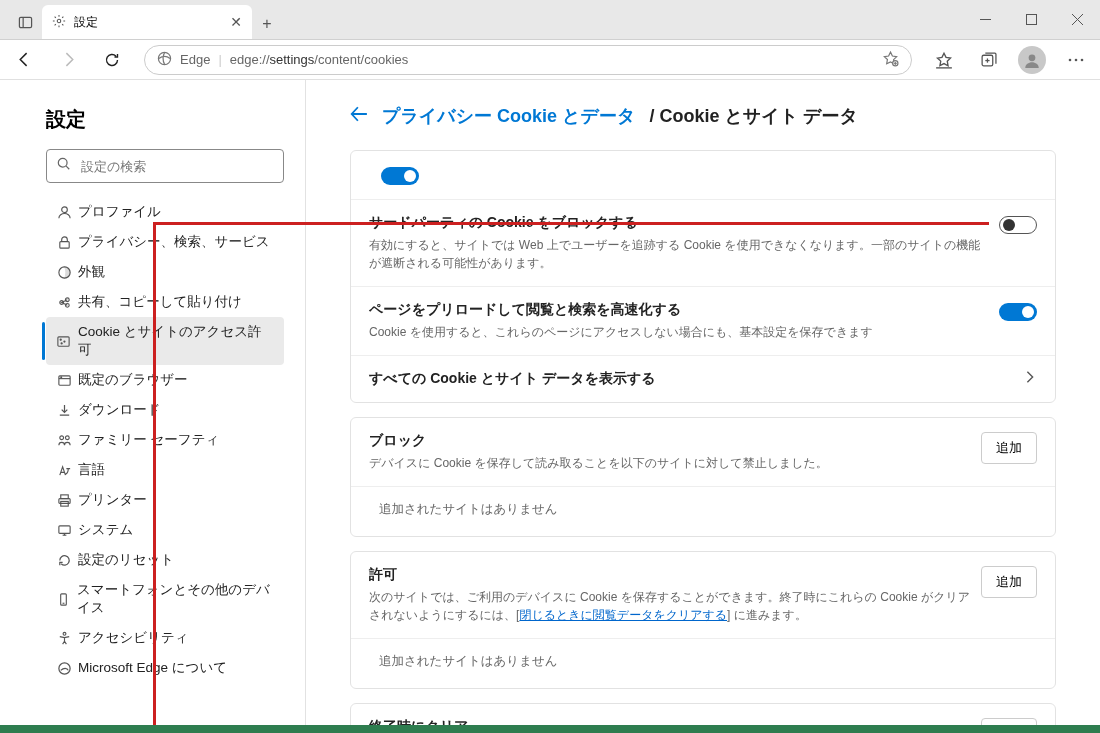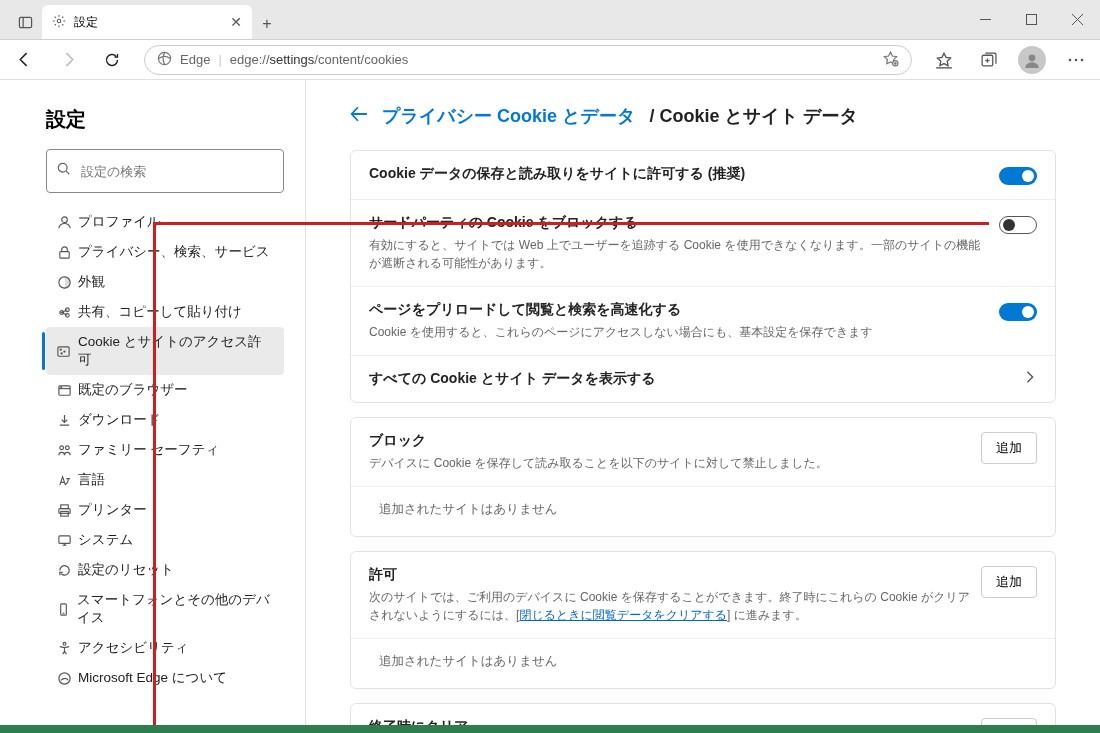--- a/index.html
+++ b/index.html
@@ -18,21 +18,21 @@
 .tbtn.disabled{color:#bbb}
 .addrwrap{flex:1;height:30px;border:1px solid #ccc;border-radius:16px;display:flex;align-items:center;padding:0 12px;margin:0 6px;font-size:13px;color:#666;gap:8px}
 .addrwrap .edge-icon{color:#888}
 .addrwrap .sep{color:#ccc}
 .addrwrap .bold{color:#333;font-weight:500}
 .addr-right{margin-left:auto;display:flex;gap:10px;color:#888}
 .avatar{width:28px;height:28px;border-radius:50%;background:#c8c8c8;display:flex;align-items:center;justify-content:center}
 .content{display:flex;height:calc(100% - 80px);background:#fff}
 .sidebar{width:306px;padding:26px 18px 18px 46px;border-right:1px solid #e2e2e2;background:#fff}
 .sidebar h1{font-size:20px;font-weight:600;margin-bottom:16px}
-.search{border:1px solid #888;border-radius:4px;height:44px;display:flex;align-items:center;padding:0 10px;gap:10px;margin-bottom:14px;width:238px}
+.search{border:1px solid #888;border-radius:4px;height:34px;display:flex;align-items:center;padding:0 10px;gap:10px;margin-bottom:14px;width:238px}
 .search input{border:none;outline:none;font-size:13px;flex:1;background:transparent}
 .nav{list-style:none;width:238px}
 .nav li{display:flex;align-items:center;gap:6px;padding:6px 10px;font-size:13.5px;color:#222;border-radius:4px;cursor:pointer;position:relative;min-height:29px}
 .nav li.active{background:#eaeaea}
 .nav li.active::before{content:"";position:absolute;left:-4px;top:5px;bottom:5px;width:3px;background:#0078d4;border-radius:2px}
 .nav .ni{width:16px;display:flex;justify-content:center;color:#555}
 .main{flex:1;overflow-y:auto;padding:24px 44px;position:relative}
 .main::-webkit-scrollbar{width:14px}
 .main::-webkit-scrollbar-thumb{background:#c8c8c8;border-radius:7px;border:3px solid #fff}
 .breadcrumb{display:flex;align-items:center;gap:14px;margin-bottom:22px}
@@ -322,23 +322,20 @@
     <div class="breadcrumb">
       <span class="back"><svg width="18" height="18" viewBox="0 0 16 16" fill="none" stroke="#0078d4" stroke-width="1.6">
             <path d="M7 2L1.5 8 7 14M2 8h13"></path>
           </svg></span>
       <span class="link">プライバシー Cookie とデータ</span>
       <span class="cur"><span>/ </span><span>Cookie とサイト データ</span></span>
     </div>
 
     <div class="card">
       <div class="row">
-        <div class="txt">
-            <div class="title">Cookie データの保存と読み取りをサイトに許可する (推奨)</div>
-          </div>
         <div class="toggle on"></div>
       </div>
       <div class="row">
         <div class="txt">
           <div class="title">サードパーティの Cookie をブロックする</div>
           <div class="desc">有効にすると、サイトでは Web 上でユーザーを追跡する Cookie を使用できなくなります。一部のサイトの機能が遮断される可能性があります。</div>
         </div>
         <div class="toggle off"></div>
       </div>
       <div class="row">

